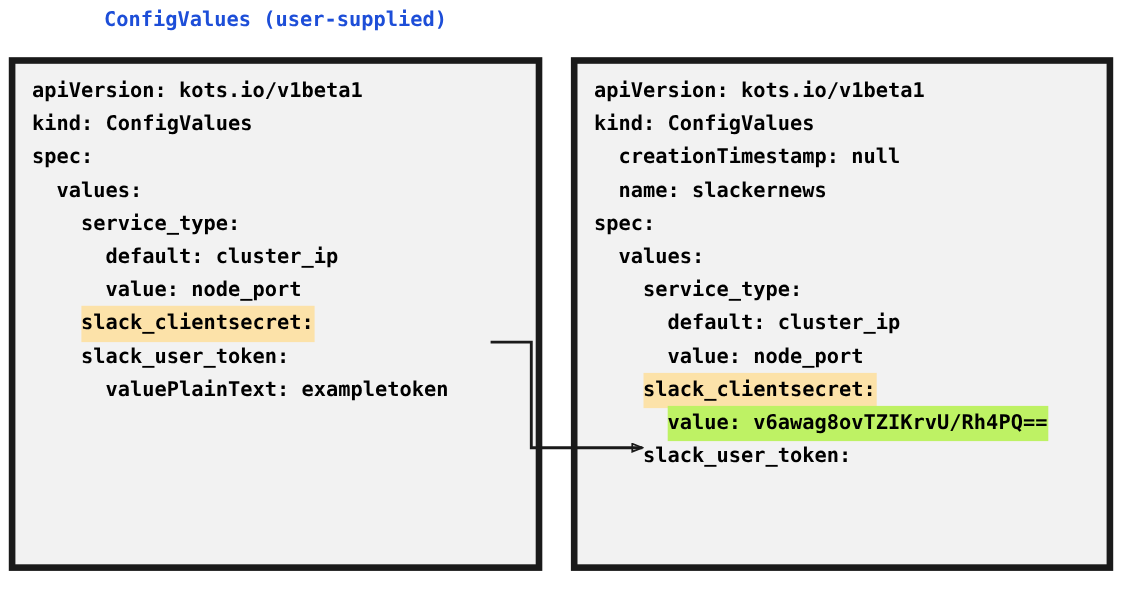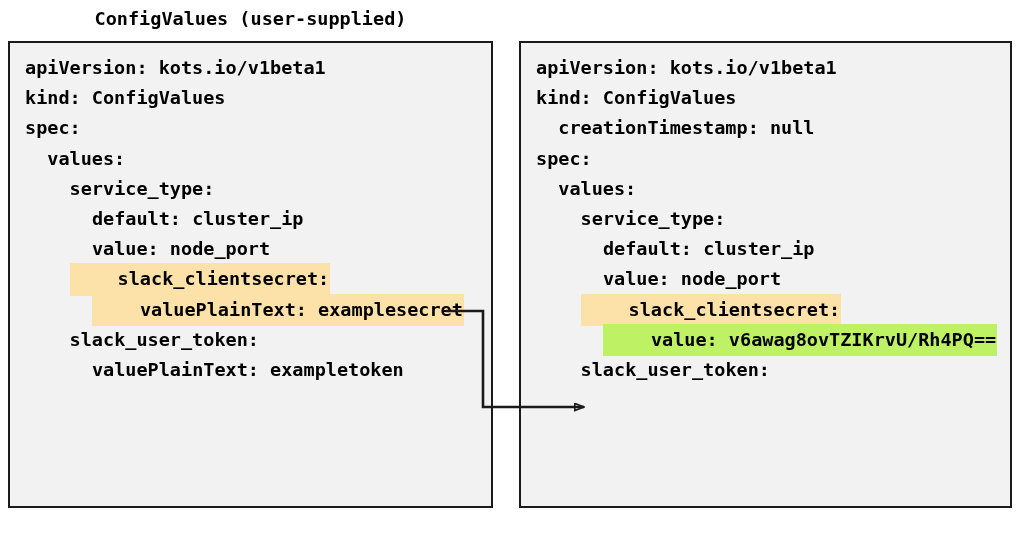--- a/index.html
+++ b/index.html
@@ -23,34 +23,34 @@
   
   .panel-title {
     position: absolute;
     top: 7px;
     height: 24px;
     line-height: 24px;
     text-align: center;
     font-family: "DejaVu Sans Mono", "Liberation Mono", monospace;
     font-size: 18.5px;
     font-weight: bold;
-    color: #000000;
+    color: #1d4ed8;
     letter-spacing: 0px;
     white-space: nowrap;
   }
   #title-left  { left: 8px;   width: 485px; }
   #title-right { left: 519px; width: 493px; }
 
   
   .panel {
     position: absolute;
-    top: 41px;
+    top: 52px;
     height: 467px;
     background: #f2f2f2;
-    border: 2px solid #1d4ed8;
+    border: 6px solid #1d4ed8;
     box-sizing: border-box;
     overflow: hidden;
   }
   #panel-left  { left: 8px;   width: 485px; }
   #panel-right { left: 519px; width: 493px; }
 
   .yaml {
     position: absolute;
     left: 0;
     top: 9px;
@@ -68,21 +68,20 @@
     white-space: pre;
     padding-left: 15px;
     box-sizing: border-box;
   }
   .yline > .txt {
     display: inline-block;
     padding: 1px 1px 1px 0;
   }
   .yline.hl > .txt {
     background: #fce2a9;
-    padding-left: 48px;
   }
 
   
   #connector {
     position: absolute;
     left: 0;
     top: 0;
     width: 1019px;
     height: 559px;
     pointer-events: none;
@@ -99,31 +98,31 @@
   <div class="panel" id="panel-left" style="background: rgb(242, 242, 242); border-color: rgb(26, 26, 26);">
     <div class="yaml" id="yaml-left">
         <div class="yline"><span class="txt" style="margin-left: 0px;">apiVersion: kots.io/v1beta1</span></div>
         <div class="yline"><span class="txt" style="margin-left: 0px;">kind: ConfigValues</span></div>
         <div class="yline"><span class="txt" style="margin-left: 0px;">spec:</span></div>
         <div class="yline"><span class="txt" style="margin-left: 22.3px;">values:</span></div>
         <div class="yline"><span class="txt" style="margin-left: 44.6px;">service_type:</span></div>
         <div class="yline"><span class="txt" style="margin-left: 66.9px;">default: cluster_ip</span></div>
         <div class="yline"><span class="txt" style="margin-left: 66.9px;">value: node_port</span></div>
         <div class="yline hl"><span class="txt" style="margin-left: 44.6px; background: rgb(252, 226, 169);">slack_clientsecret:</span></div>
-        <div class="yline hl"><span class="txt" style="margin-left: 66.9px; background: rgb(252, 226, 169);">valuePlainText: examplesecret</span></div>
         <div class="yline"><span class="txt" style="margin-left: 44.6px;">slack_user_token:</span></div>
         <div class="yline"><span class="txt" style="margin-left: 66.9px;">valuePlainText: exampletoken</span></div>
       </div>
   </div>
 
   <div class="panel" id="panel-right" style="background: rgb(242, 242, 242); border-color: rgb(26, 26, 26);">
     <div class="yaml" id="yaml-right">
         <div class="yline"><span class="txt" style="margin-left: 0px;">apiVersion: kots.io/v1beta1</span></div>
         <div class="yline"><span class="txt" style="margin-left: 0px;">kind: ConfigValues</span></div>
         <div class="yline"><span class="txt" style="margin-left: 22.3px; text-align: right;">creationTimestamp: null</span></div>
+        <div class="yline"><span class="txt" style="margin-left: 22.3px;">name: slackernews</span></div>
         <div class="yline"><span class="txt" style="margin-left: 0px;">spec:</span></div>
         <div class="yline"><span class="txt" style="margin-left: 22.3px;">values:</span></div>
         <div class="yline"><span class="txt" style="margin-left: 44.6px;">service_type:</span></div>
         <div class="yline"><span class="txt" style="margin-left: 66.9px;">default: cluster_ip</span></div>
         <div class="yline"><span class="txt" style="margin-left: 66.9px;">value: node_port</span></div>
         <div class="yline hl"><span class="txt" style="margin-left: 44.6px; background: rgb(252, 226, 169);">slack_clientsecret:</span></div>
         <div class="yline hl"><span class="txt" style="margin-left: 66.9px; background: #bef264;">value: v6awag8ovTZIKrvU/Rh4PQ==</span></div>
         <div class="yline"><span class="txt" style="margin-left: 44.6px;">slack_user_token:</span></div>
       </div>
   </div>

